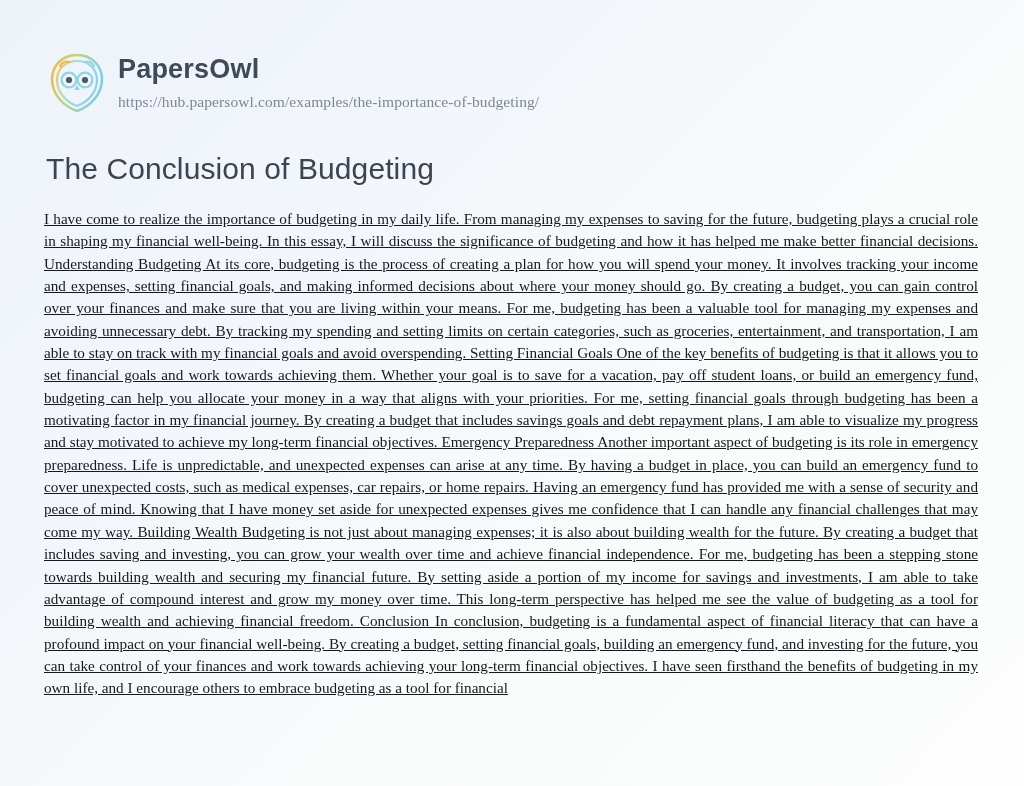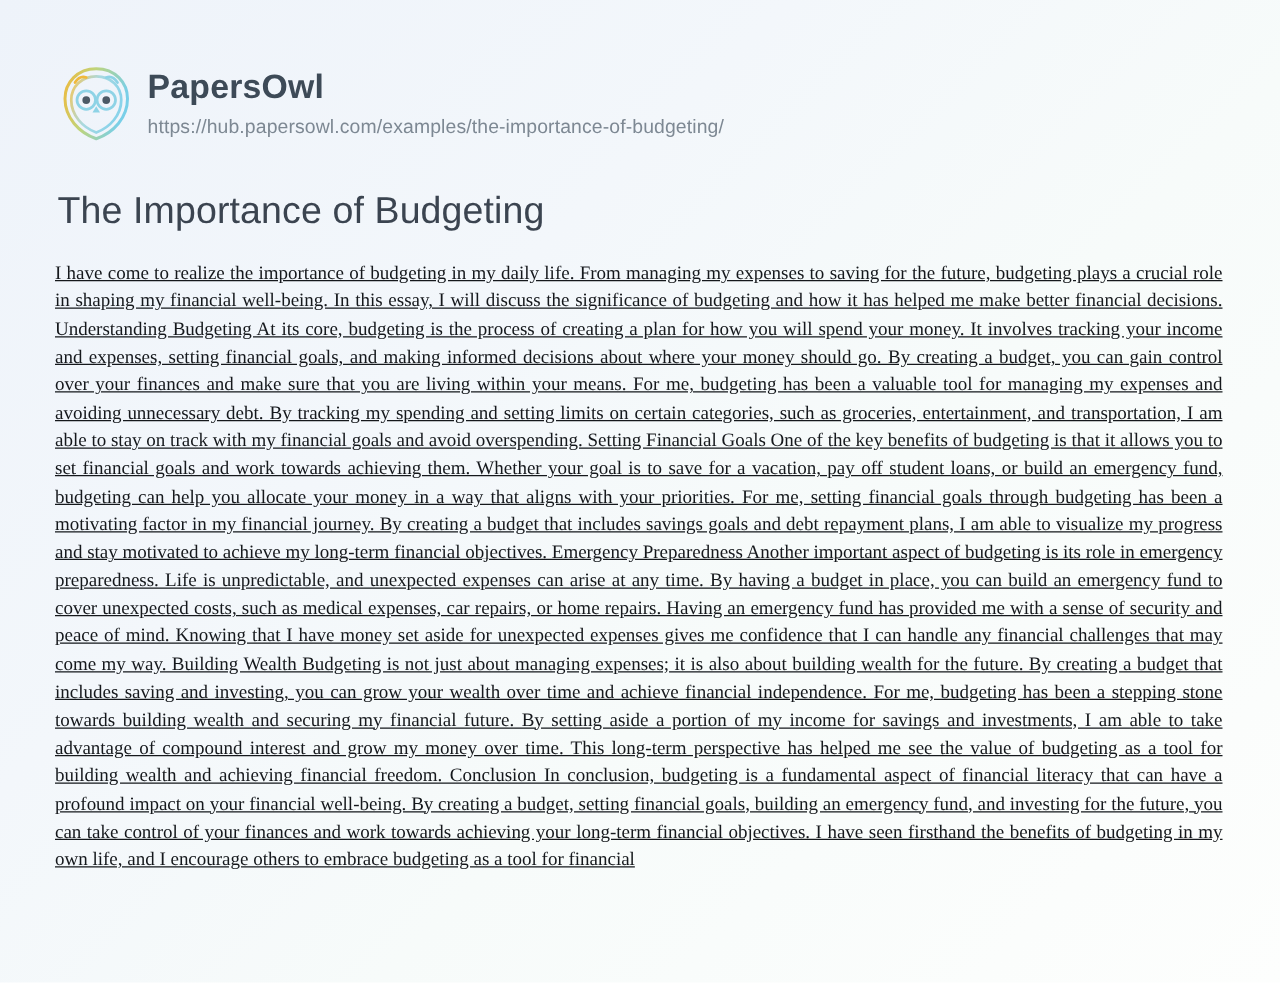--- a/index.html
+++ b/index.html
@@ -38,20 +38,21 @@
     font-weight: bold;
     color: #3d4a57;
     letter-spacing: 0.2px;
     line-height: 1.1;
   }
   .brand-url {
     margin-top: 9px;
     font-size: 15.5px;
     color: #7d8893;
     letter-spacing: 0.1px;
+    font-family: Liberation Serif, serif;
   }
   .doc-title {
     margin: 38px 0 0 46px;
     font-size: 30px;
     font-weight: normal;
     color: #3b4450;
     letter-spacing: 0.1px;
   }
   .doc-body {
     margin: 22px 46px 0 44px;
@@ -96,17 +97,17 @@
       </svg>
     </div>
 
     <div class="brand-block">
       <div class="brand-name">PapersOwl</div>
       <div class="brand-url">https://hub.papersowl.com/examples/the-importance-of-budgeting/</div>
     </div>
 
   </div>
 
-  <h1 class="doc-title">The Importance of Budgeting</h1>
+  <h1 class="doc-title">The Conclusion of Budgeting</h1>
 
   <div class="doc-body">I have come to realize the importance of budgeting in my daily life. From managing my expenses to saving for the future, budgeting plays a crucial role in shaping my financial well-being. In this essay, I will discuss the significance of budgeting and how it has helped me make better financial decisions. Understanding Budgeting At its core, budgeting is the process of creating a plan for how you will spend your money. It involves tracking your income and expenses, setting financial goals, and making informed decisions about where your money should go. By creating a budget, you can gain control over your finances and make sure that you are living within your means. For me, budgeting has been a valuable tool for managing my expenses and avoiding unnecessary debt. By tracking my spending and setting limits on certain categories, such as groceries, entertainment, and transportation, I am able to stay on track with my financial goals and avoid overspending. Setting Financial Goals One of the key benefits of budgeting is that it allows you to set financial goals and work towards achieving them. Whether your goal is to save for a vacation, pay off student loans, or build an emergency fund, budgeting can help you allocate your money in a way that aligns with your priorities. For me, setting financial goals through budgeting has been a motivating factor in my financial journey. By creating a budget that includes savings goals and debt repayment plans, I am able to visualize my progress and stay motivated to achieve my long-term financial objectives. Emergency Preparedness Another important aspect of budgeting is its role in emergency preparedness. Life is unpredictable, and unexpected expenses can arise at any time. By having a budget in place, you can build an emergency fund to cover unexpected costs, such as medical expenses, car repairs, or home repairs. Having an emergency fund has provided me with a sense of security and peace of mind. Knowing that I have money set aside for unexpected expenses gives me confidence that I can handle any financial challenges that may come my way. Building Wealth Budgeting is not just about managing expenses; it is also about building wealth for the future. By creating a budget that includes saving and investing, you can grow your wealth over time and achieve financial independence. For me, budgeting has been a stepping stone towards building wealth and securing my financial future. By setting aside a portion of my income for savings and investments, I am able to take advantage of compound interest and grow my money over time. This long-term perspective has helped me see the value of budgeting as a tool for building wealth and achieving financial freedom. Conclusion In conclusion, budgeting is a fundamental aspect of financial literacy that can have a profound impact on your financial well-being. By creating a budget, setting financial goals, building an emergency fund, and investing for the future, you can take control of your finances and work towards achieving your long-term financial objectives. I have seen firsthand the benefits of budgeting in my own life, and I encourage others to embrace budgeting as a tool for financial</div>
 
 </div>
 
 </body></html>

